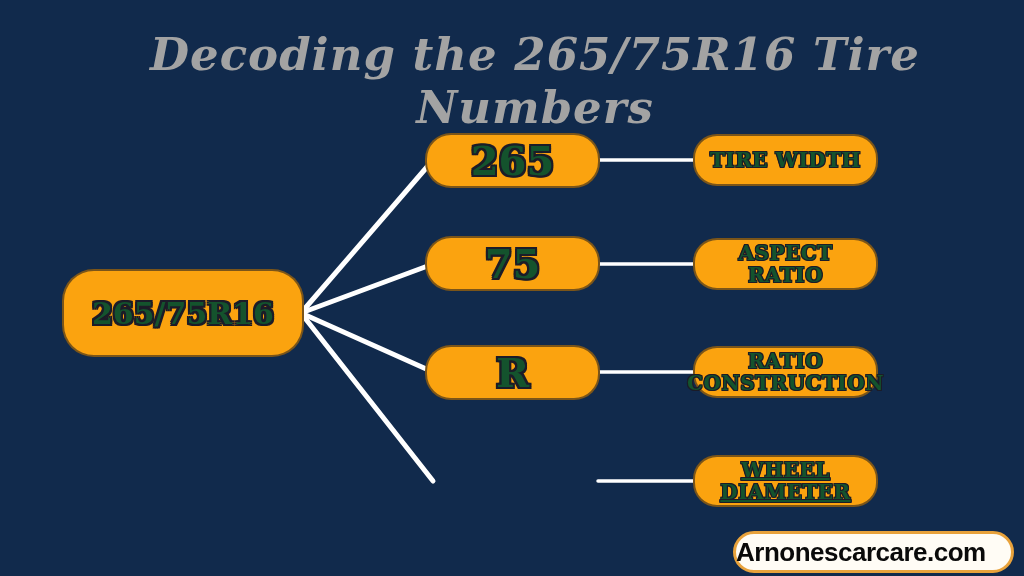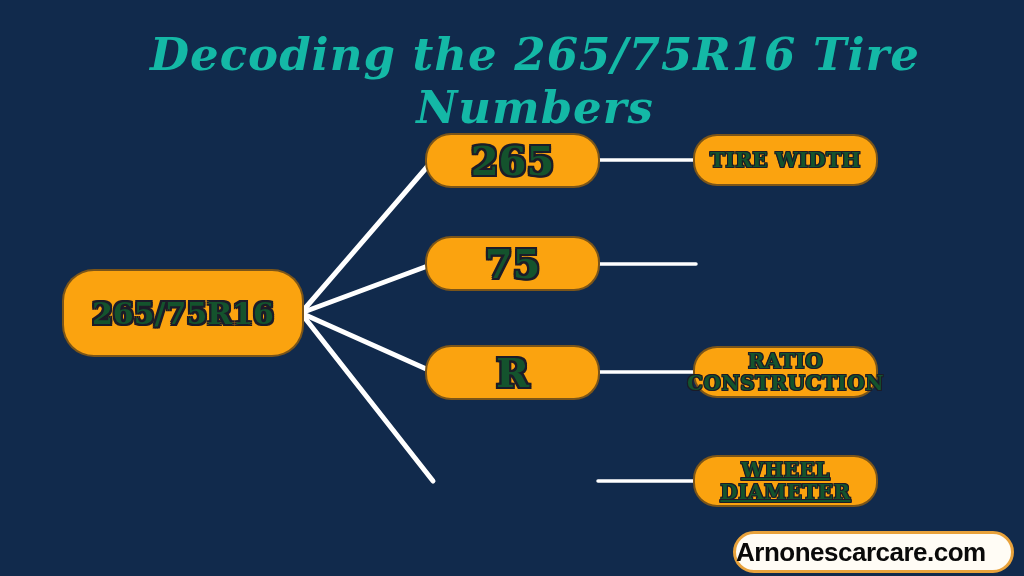--- a/index.html
+++ b/index.html
@@ -17,21 +17,21 @@
     position: absolute;
     top: 28px;
     left: 14px;
     right: 0;
     text-align: center;
     font-family: "DejaVu Serif", serif;
     font-style: italic;
     font-weight: bold;
     font-size: 45px;
     letter-spacing: 1px;
-    color: #14b8a6;
+    color: #a3a3a3;
     padding-left: 32px;
   }
 
   .connectors {
     position: absolute;
     top: 0; left: 0;
     width: 1024px; height: 576px;
     pointer-events: none;
   }
 
@@ -145,20 +145,23 @@
   <div class="obox code-box code-1 outline-lg">
     <span>75</span>
   </div>
   <div class="obox code-box code-2 outline-lg">
     <span>R</span>
   </div>
 
   <div class="obox meaning-box meaning-0 outline-sm">
     <span>TIRE WIDTH</span>
   </div>
+  <div class="obox meaning-box meaning-1 outline-sm">
+    <span>ASPECT RATIO</span>
+  </div>
   <div class="obox meaning-box meaning-2 outline-sm">
     <span>RATIO CONSTRUCTION</span>
   </div>
   <div class="obox meaning-box meaning-3 outline-sm">
     <span>WHEEL DIAMETER</span>
   </div>
 
   <div class="brand-badge">
     <span>Arnonescarcare.com</span>
   </div>

